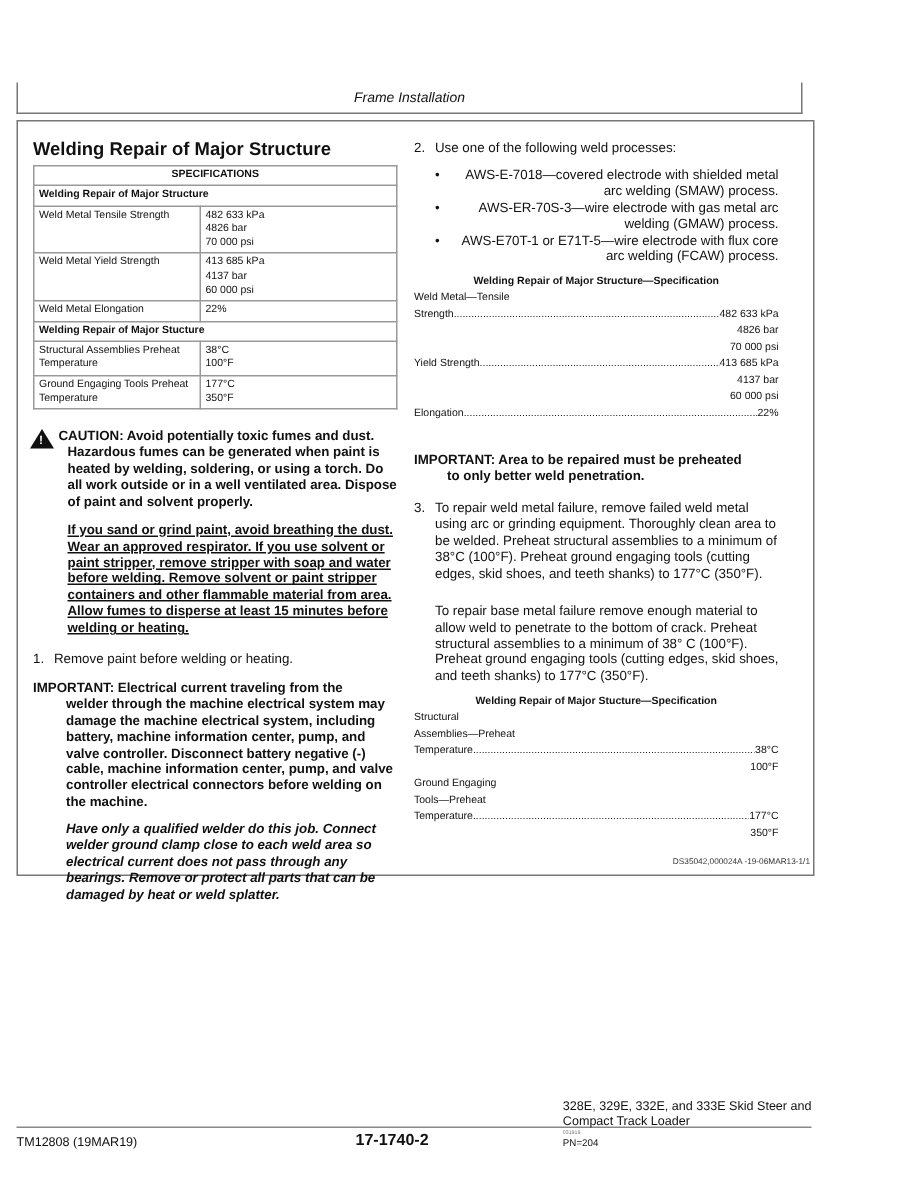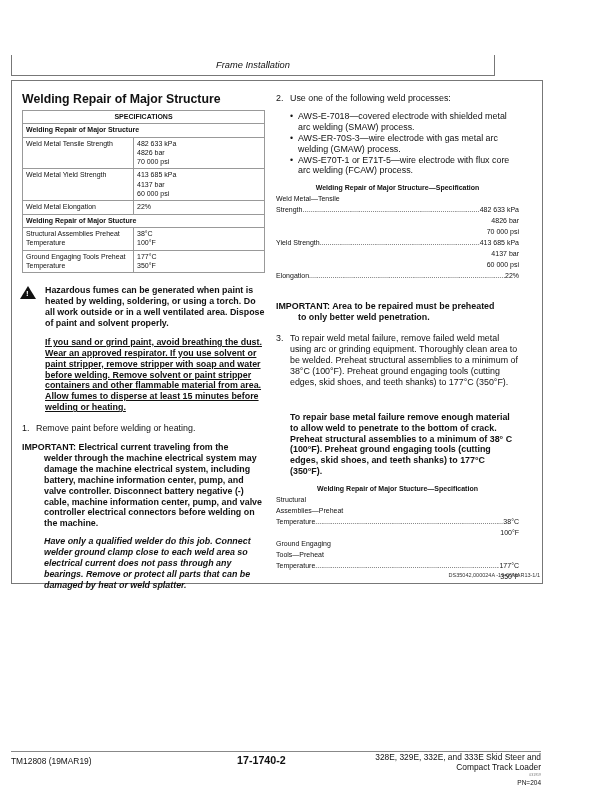--- a/index.html
+++ b/index.html
@@ -1,17 +1,17 @@
 <!DOCTYPE html>
 <html><head>
 <meta charset="utf-8">
 <style>
   html, body { margin:0; padding:0; background:#fff; }
   body { width:612px; height:792px; position:relative; font-family:"Liberation Sans", sans-serif; color:#111; overflow:hidden; }
-  .hdr { position:absolute; left:11px; top:55px; width:484px; height:21px; border-left:1px solid #777; border-right:1px solid #777; border-bottom:1px solid #777; box-sizing:border-box; }
+  .hdr { position:absolute; left:11px; top:55px; width:524px; height:21px; border-left:1px solid #777; border-right:1px solid #777; border-bottom:1px solid #777; box-sizing:border-box; }
   .hdr span { position:absolute; left:0; right:0; top:5px; text-align:center; font-size:9.3px; font-style:italic; }
   .box { position:absolute; left:11px; top:80px; width:532px; height:504px; border:1px solid #777; box-sizing:border-box; }
   .col-l { position:absolute; left:22px; top:92px; width:245px; }
   .col-r { position:absolute; left:276px; top:93px; width:243px; }
   h1 { margin:0 0 4px 0; font-size:12.3px; font-weight:bold; }
   table.spec { border-collapse:collapse; width:243px; font-size:7px; }
   table.spec td { border:1px solid #999; padding:1px 3px 2px 3px; vertical-align:top; line-height:9.3px; }
   table.spec td.c1 { width:104px; }
   table.spec tr.head td { text-align:center; font-weight:bold; }
   table.spec tr.sub td { font-weight:bold; }
@@ -21,39 +21,39 @@
   .caution p { margin:0; padding-left:15px; }
   .caution p.first { text-indent:0; padding-left:17px; }
   .caution p.cont { padding-left:23px; margin-top:8px;text-decoration:underline; }
   .caution .indent { padding-left:23px; display:block; }
   .step { font-size:8.9px; line-height:10.9px; margin-top:10px; position:relative; padding-left:14px; }
   .step .num { position:absolute; left:0; top:0; }
   .important { font-size:8.9px; font-weight:bold; line-height:10.9px; margin-top:8px; }
   .important .body { padding-left:22px; display:block; }
   .important p.cont { margin:7px 0 0 0; padding-left:22px;font-style:italic; }
   .bullets { margin:7px 0 0 0; padding:0 0 0 14px; list-style:none; font-size:8.9px; line-height:10.9px; }
-  .bullets li { position:relative; padding-left:8px; }
+  .bullets li { position:relative; padding-left:8px;text-align:right; }
   .bullets li::before { content:"•"; position:absolute; left:0; top:0; }
   .spec-title { text-align:center; font-weight:bold; font-size:7px; margin-top:7px; line-height:10px; }
   .dl { font-size:7px; line-height:11px; }
   .dl .row { display:flex; }
   .dl .row .k { white-space:nowrap; }
   .dl .row .dots { flex:1; overflow:hidden; white-space:nowrap; }
   .dl .row .dots::after { content:"..............................................................................................................................................................................................................."; }
   .dl .row .v { white-space:nowrap; }
   .dl .r { text-align:right; }
   .right-imp { font-size:8.9px; font-weight:bold; line-height:10.9px; margin-top:20px; }
   .right-imp .body { padding-left:22px; display:block; }
   .para { font-size:8.9px; line-height:10.9px; }
-  .para.cont { padding-left:14px; margin-top:24px;font-weight:bold; }
+  .para.cont { padding-left:14px; margin-top:14px; }
   .docid { position:absolute; right:72px; top:572px; font-size:5.5px; color:#333; }
   .foot-rule { position:absolute; left:11px; top:751px; width:530px; border-top:1px solid #888; }
   .foot-l { position:absolute; left:11px; top:756px; font-size:8.4px; }
   .foot-c { position:absolute; left:237px; top:754px; font-size:10.7px; font-weight:bold; }
-  .foot-r { position:absolute; right:71px; top:752px; text-align:right; font-size:8.4px; line-height:10px; }
+  .foot-r { position:absolute; right:71px; top:732px; text-align:left; font-size:8.4px; line-height:10px; }
   .foot-code { font-size:3.5px; color:#777; display:block; line-height:6px; }
   .foot-pn { font-size:6.5px; display:block; line-height:9px; }
 </style>
 </head>
 <body>
 
 <div class="hdr">
   <span>Frame Installation</span>
 </div>
 
@@ -104,20 +104,21 @@
       <td>
             <div>177°C</div>
             <div>350°F</div>
           </td>
     </tr>
   </tbody>
     </table>
 
   <div class="caution">
     <span class="tri"></span>
+    <p class="first"><span>CAUTION:</span> <span>Avoid potentially toxic fumes and dust.</span></p>
     <span class="indent">Hazardous fumes can be generated when paint is heated by welding, soldering, or using a torch. Do all work outside or in a well ventilated area. Dispose of paint and solvent properly.</span>
     <p class="cont">If you sand or grind paint, avoid breathing the dust. Wear an approved respirator. If you use solvent or paint stripper, remove stripper with soap and water before welding. Remove solvent or paint stripper containers and other flammable material from area. Allow fumes to disperse at least 15 minutes before welding or heating.</p>
   </div>
 
   <div class="step">
     <span class="num">1.</span>
     <span>Remove paint before welding or heating.</span>
   </div>
 
   <div class="important">

